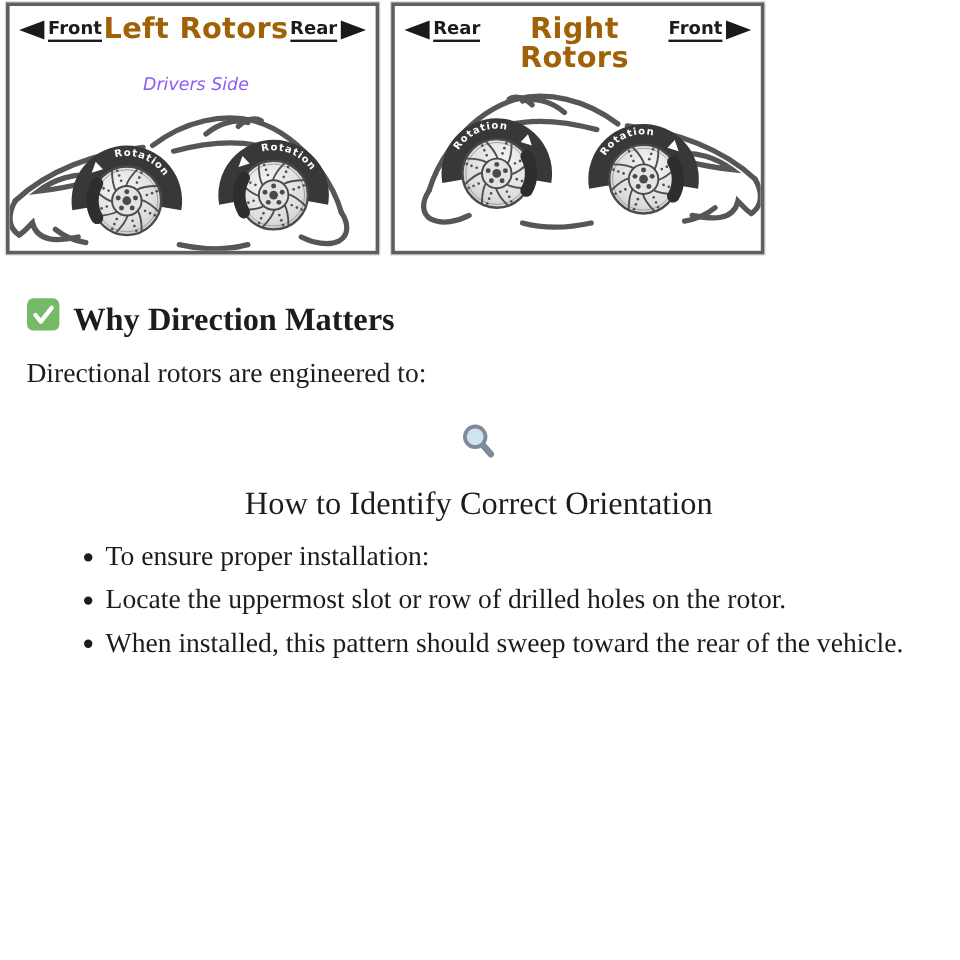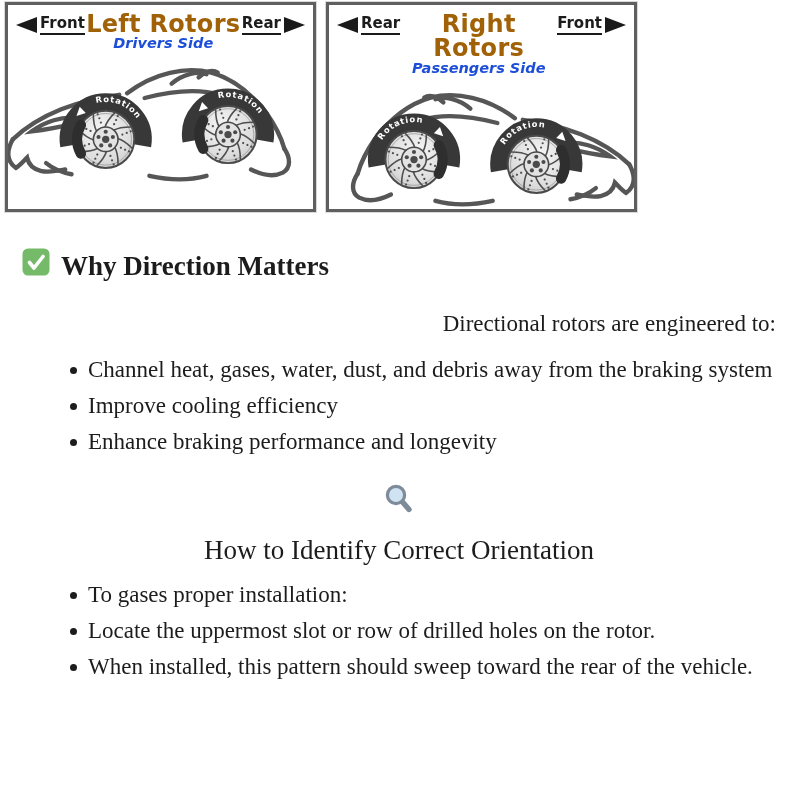--- a/index.html
+++ b/index.html
@@ -11,37 +11,37 @@
          height:210px;box-sizing:border-box;overflow:hidden;}
   .panel-header{display:flex;justify-content:space-between;align-items:flex-start;
                 padding:6px 8px 0 8px;font-family:"DejaVu Sans","Liberation Sans",sans-serif;}
   .dir{display:flex;align-items:center;gap:3px;margin-top:5px;}
   .dir-text{font-weight:bold;font-size:15px;line-height:1.05;border-bottom:2.5px solid #1a1a1a;padding-bottom:1px;}
   .tri{width:0;height:0;border-top:8px solid transparent;border-bottom:8px solid transparent;}
   .tri-left{border-right:21px solid #1a1a1a;}
   .tri-right{border-left:21px solid #1a1a1a;}
   .titles{text-align:center;line-height:1.02;margin-top:1px;}
   .panel-title{font-size:24px;font-weight:800;letter-spacing:.3px;color:#a16207;}
-  .panel-subtitle{font-size:14.5px;font-weight:bold;font-style:italic;color:#1d4ed8;}
+  .panel-subtitle{font-size:14.5px;font-weight:normal;font-style:italic;color:#8b5cf6;margin-top:28px;}
   .car-svg{display:block;width:100%;height:148px;margin-top:0;}
   .car-line{stroke:#565656;stroke-width:5.5;fill:none;stroke-linecap:round;}
   .arch{stroke:#383838;stroke-width:22;fill:none;}
   .caliper{stroke:#2e2e2e;stroke-width:13;fill:none;stroke-linecap:round;}
   .rot-text{font-family:"DejaVu Sans","Liberation Sans",sans-serif;font-size:10.5px;font-weight:bold;
             fill:#ffffff;letter-spacing:1.1px;}
   .rot-arrow{fill:#ffffff;}
 
   
   .article{padding:10px 24px 6px 22px;font-size:23px;line-height:35px;}
   .intro{margin:8px 0 0 0;max-width:728px;}
   .section-heading{display:flex;align-items:center;gap:11px;margin:24px 0 0 0;
                    font-size:27px;font-weight:bold;line-height:1.2;}
   .section-heading.normal{font-weight:normal;flex-direction:column;}
   .hicon{flex:0 0 auto;display:inline-block;}
-  .lead{margin:23px 0 0 0;text-align:right;}
+  .lead{margin:10px 0 0 0;}
   .blist{margin:11px 0 0 0;padding:0 0 0 66px;max-width:758px;list-style:none;}
   .blist li{position:relative;line-height:35px;margin:1px 0;}
   .blist li::before{content:"";position:absolute;left:-18px;top:14.5px;width:7px;height:7px;
                     border-radius:50%;background:#1c1c1c;}
 </style>
 </head>
 <body>
 
 <div class="diagram">
 
@@ -134,21 +134,20 @@
   </section>
 
   <section class="panel">
     <div class="panel-header">
       <div class="dir">
         <span class="tri tri-left"></span>
         <span class="dir-text">Rear</span>
       </div>
       <div class="titles">
         <div class="panel-title">Right Rotors</div>
-        <div class="panel-subtitle">Passengers Side</div>
       </div>
       <div class="dir">
         <span class="dir-text">Front</span>
         <span class="tri tri-right"></span>
       </div>
     </div>
 
     <svg class="car-svg" viewBox="0 0 384 156">
       <use href="#car-body" class="car-line" transform="translate(384,0) scale(-1,1)"></use>
 
@@ -185,35 +184,30 @@
       <svg width="28" height="28" viewBox="0 0 28 28">
         <rect x="0.5" y="0.5" width="27" height="27" rx="5.5" fill="#74ba69"></rect>
         <path d="M7.5 14.5 L12 20 L21 8.5" stroke="#ffffff" stroke-width="3.6" fill="none" stroke-linecap="round" stroke-linejoin="round"></path>
       </svg>
     </span>
     <span>Why Direction Matters</span>
   </h2>
 
   <p class="lead">Directional rotors are engineered to:</p>
 
-  <ul class="blist">
-    <li>Channel heat, gases, water, dust, and debris away from the braking system</li>
-    <li>Improve cooling efficiency</li>
-    <li>Enhance braking performance and longevity</li>
-  </ul>
 
   <h2 class="section-heading normal">
     <span class="hicon">
       <svg width="31" height="32" viewBox="0 0 31 32">
         <circle cx="12" cy="12" r="8.6" fill="#cfe3f2" stroke="#7e8b99" stroke-width="3.2"></circle>
         <line x1="19" y1="19.5" x2="25" y2="26.5" stroke="#7e8b99" stroke-width="5.4" stroke-linecap="round"></line>
       </svg>
     </span>
     <span>How to Identify Correct Orientation</span>
   </h2>
 
   <ul class="blist">
-    <li>To gases proper installation:</li>
+    <li>To ensure proper installation:</li>
     <li>Locate the uppermost slot or row of drilled holes on the rotor.</li>
     <li>When installed, this pattern should sweep toward the rear of the vehicle.</li>
   </ul>
 
 </main>
 
 </body></html>

